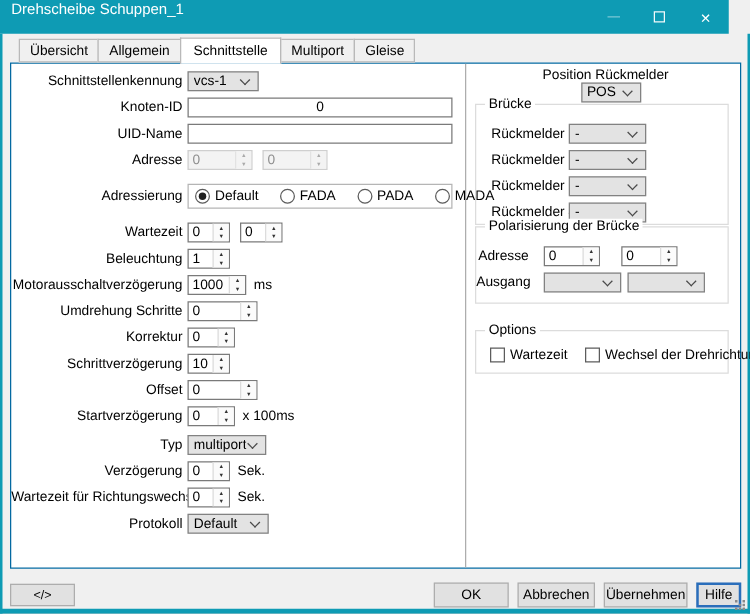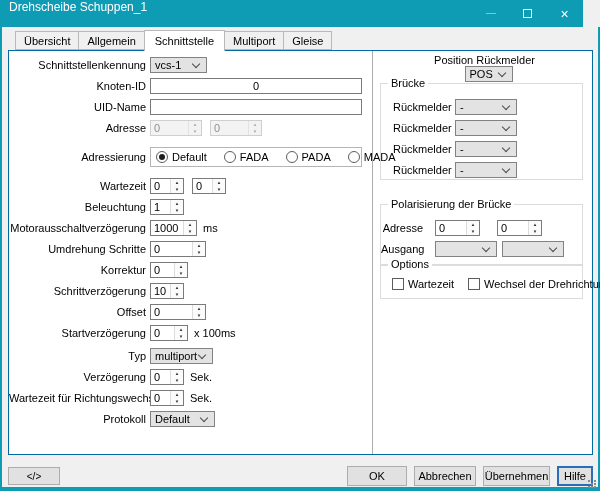--- a/index.html
+++ b/index.html
@@ -59,21 +59,21 @@
   .rdot{width:12px;height:12px;border-radius:50%;border:1px solid #5c5c5c;background:#fff;
         display:flex;align-items:center;justify-content:center;}
   .rdot .rin{width:6px;height:6px;border-radius:50%;background:#1f1f1f;}
   .cbox{width:12px;height:12px;border:1px solid #5c5c5c;background:#fff;flex:none;}
   
   .pos-row{display:flex;align-items:center;height:16px;margin-top:3px;padding-left:12px;flex-direction:column;}
   .plabel{margin-right:8px;white-space:nowrap;}
   .grp{position:absolute;left:7px;right:9px;border:1px solid #dcdcdc;}
   .legend{position:absolute;top:-7px;left:7px;background:#fff;padding:0 3px;}
   .grp-bruecke{top:32px;height:97px;}
-  .grp-polar{top:153px;height:62px;}
+  .grp-polar{top:130px;height:62px;}
   .grp-options{top:213px;height:35px;}
   .slot{padding-top:10px;display:block;}
   .brow .flabel{width:62px;text-align:left;margin-left:12px;margin-right:0;}
   .prow .flabel{width:42px;text-align:right;margin-right:0;}
   .prow .fctrls{gap:0;margin-left:12px;}
   .opt-row{display:flex;align-items:center;gap:14px;margin-top:13px;padding-left:11px;}
   .checkrow{display:flex;align-items:center;gap:4px;white-space:nowrap;}
   
   .footer{position:absolute;left:0;right:0;top:455px;height:33px;}
   .btn{height:20px;background:#e1e1e1;border:1px solid #adadad;display:flex;align-items:center;

